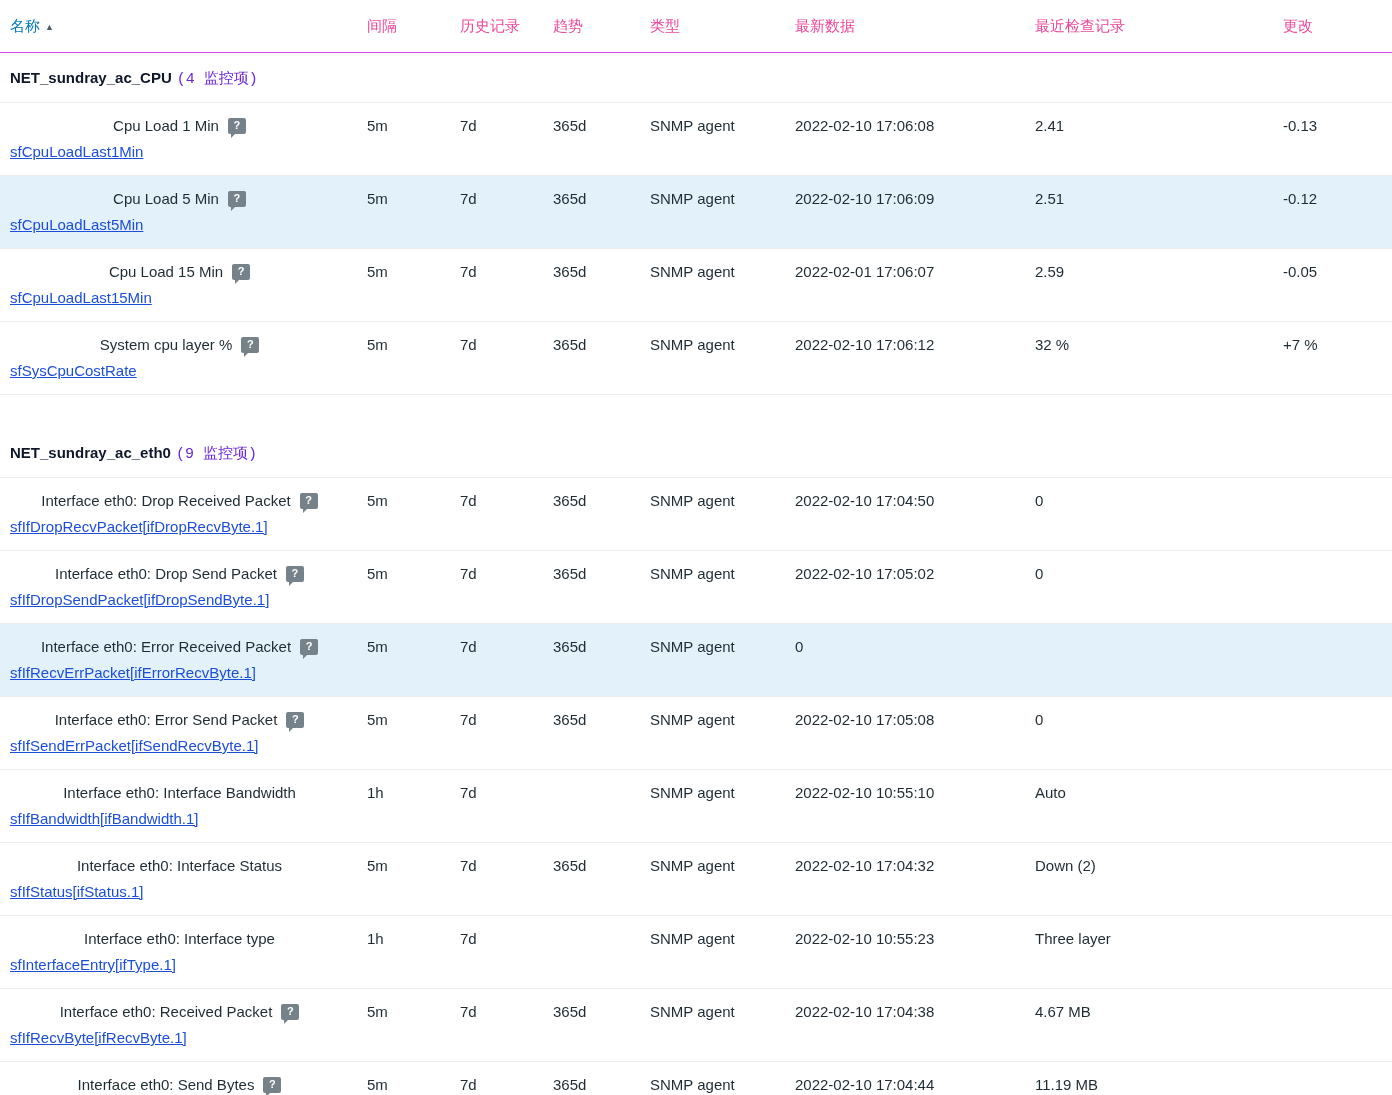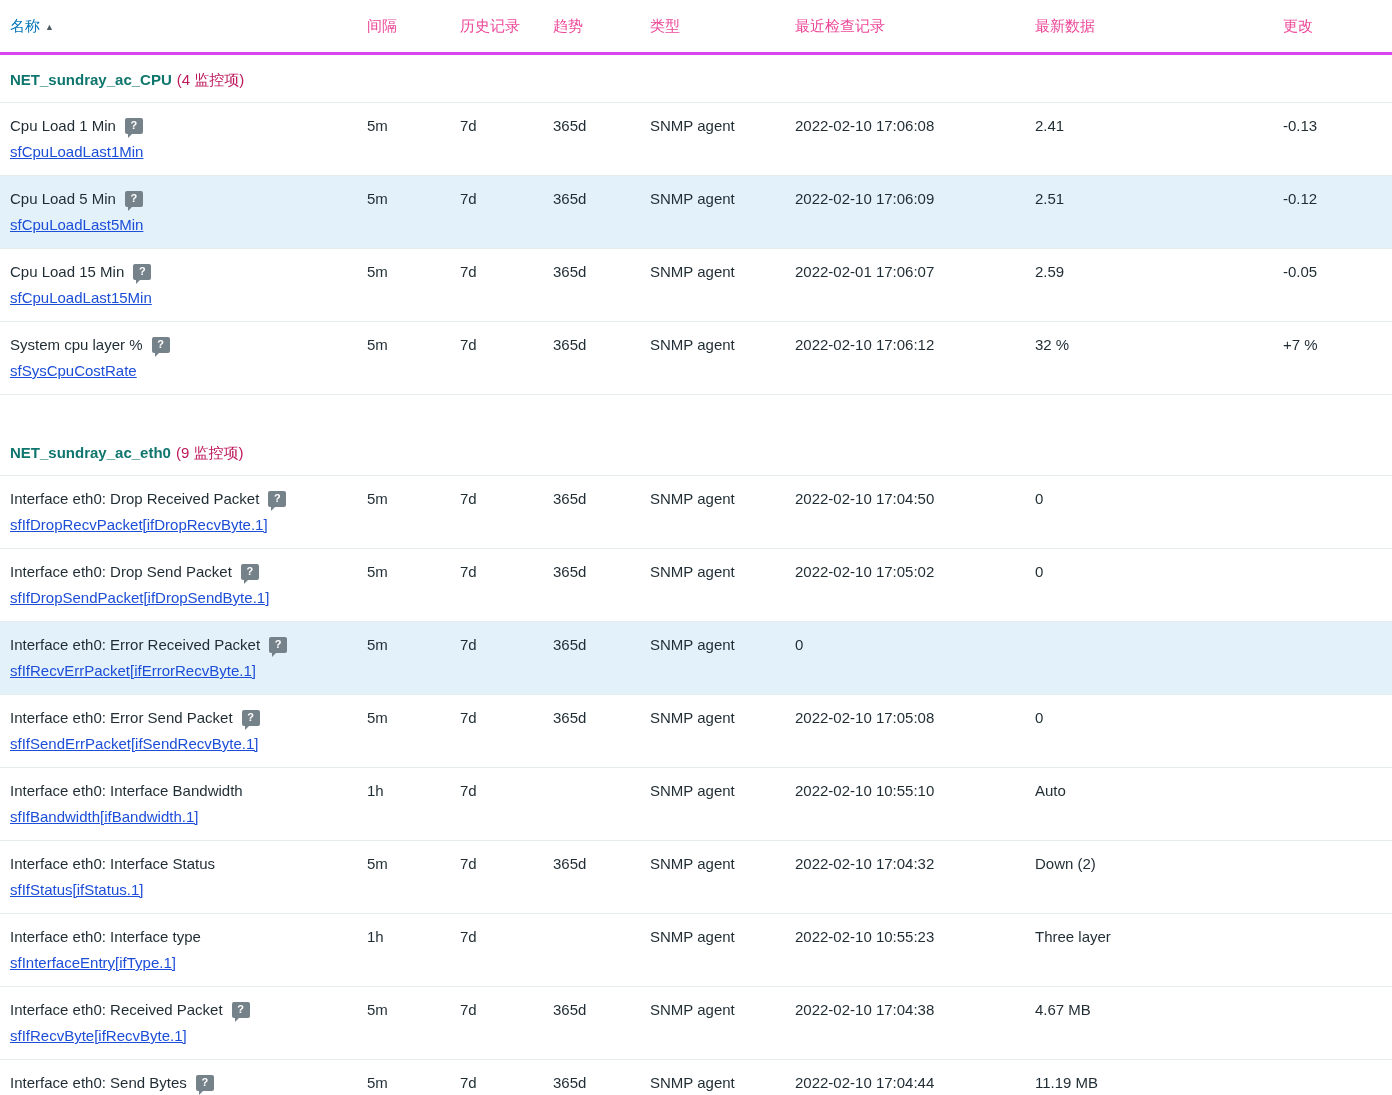--- a/index.html
+++ b/index.html
@@ -13,49 +13,49 @@
     overflow: hidden;
   }
   .table { width: 1392px; }
   .row {
     display: grid;
     grid-template-columns: 357px 93px 93px 97px 145px 240px 248px 1fr;
     align-items: start;
   }
   .cell { padding: 13px 8px 12px 10px; line-height: 19px; }
   
-  .thead { border-bottom: 3px solid #d946ef; }
+  .thead { border-bottom: 1px solid #d946ef; }
   .thead .cell {
     color: #ec4899;
     padding-top: 16px;
     padding-bottom: 15px;
     white-space: nowrap;
   }
   .thead .name-col { color: #0275b8; cursor: pointer; }
   .sort-icon {
     display: inline-block;
     color: #4d5a61;
     font-size: 9px;
     margin-left: 5px;
     vertical-align: 1px;
   }
   
   .group-row {
     padding: 15px 10px 13px 10px;
     border-bottom: 1px solid #e7ecef;
     line-height: 19px;
   }
-  .group-name { font-weight: bold; color: #0f766e; }
-  .group-count { color: #be185d; margin-left: 5px; }
+  .group-name { font-weight: bold; color: #0f172a; }
+  .group-count { color: #6d28d9; margin-left: 5px; font-family: Liberation Mono, monospace; }
   .spacer-row { height: 33px; }
   
   .data-row { border-bottom: 1px solid #e7ecef; background: #ffffff; }
   .data-row.highlighted { background: #e3f1fb; }
   .name-cell { padding: 13px 8px 14px 10px; }
-  .name-line { display: flex; align-items: center; gap: 9px; line-height: 19px; }
+  .name-line { display: flex; align-items: center; gap: 9px; line-height: 19px; justify-content: center; }
   .item-name { color: #1f2c33; }
   .help-icon {
     position: relative;
     display: inline-flex;
     align-items: center;
     justify-content: center;
     width: 18px;
     height: 16px;
     background: #76828a;
     color: #ffffff;
@@ -89,22 +89,22 @@
 
 <div class="table">
   <div class="row thead">
     <div class="cell name-col">
       <span>名称</span><span class="sort-icon">▲</span>
     </div>
     <div class="cell">间隔</div>
     <div class="cell">历史记录</div>
     <div class="cell">趋势</div>
     <div class="cell">类型</div>
+    <div class="cell">最新数据</div>
     <div class="cell">最近检查记录</div>
-    <div class="cell">最新数据</div>
     <div class="cell">更改</div>
   </div>
   <div>
       <div class="group-row"><span class="group-name">NET_sundray_ac_CPU</span><span class="group-count">(4 监控项)</span></div>
       <div class="row data-row">
         <div class="cell name-cell"><div class="name-line">
             <span class="item-name">Cpu Load 1 Min</span>
             <span class="help-icon">?</span>
           </div><a class="item-key">sfCpuLoadLast1Min</a></div>
         <div class="cell muted-empty">5m</div>

